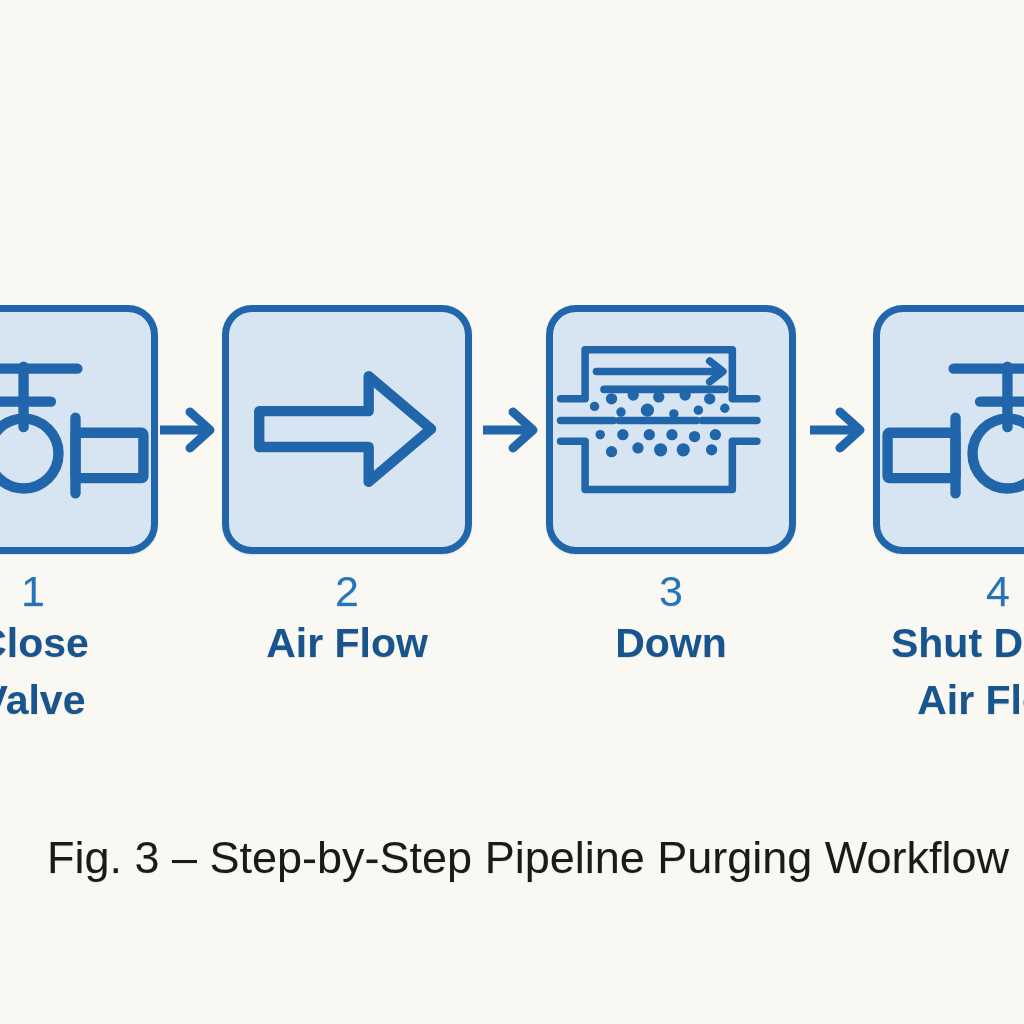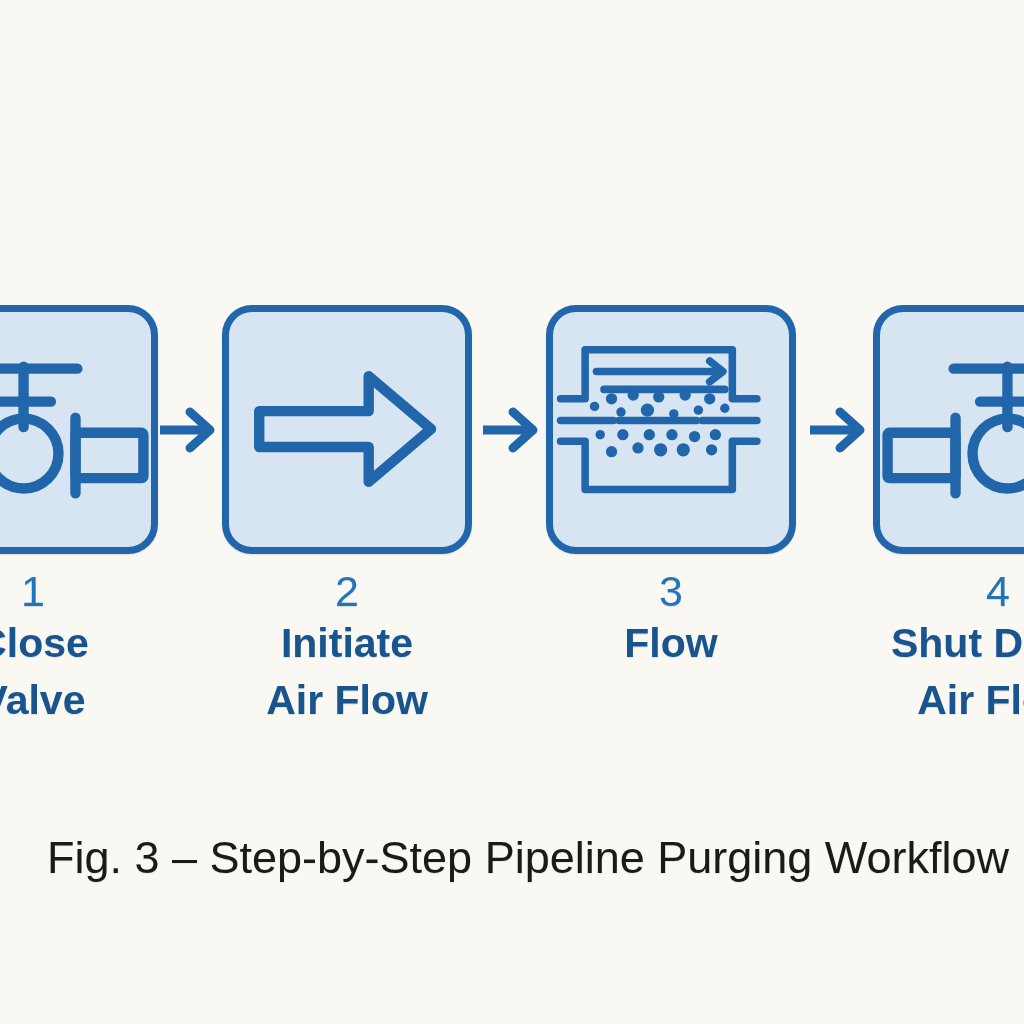--- a/index.html
+++ b/index.html
@@ -140,21 +140,20 @@
     </div>
 
     <div class="step" style="left:222px;">
       <div class="card">
         <svg viewBox="0 0 250 249">
           <path d="M 32 105 L 148 105 L 148 68 L 214 124 L 148 180 L 148 143 L 32 143 Z" fill="none" stroke="#2166ab" stroke-width="11" stroke-linecap="round" stroke-linejoin="round"></path>
         </svg>
       </div>
       <div class="labels">
         <div class="step-num">2</div>
-        <div class="step-title">Initiate</div>
         <div class="step-title">Air Flow</div>
       </div>
     </div>
 
     <div class="connector" style="left:483px;">
       <svg viewBox="0 0 62 50">
         <g fill="none" stroke="#2166ab" stroke-width="9" stroke-linecap="round" stroke-linejoin="round">
           <line x1="0" y1="25" x2="44" y2="25"></line>
           <polyline points="30,7 50,25 30,43"></polyline>
         </g>
@@ -199,21 +198,21 @@
             <circle cx="62" cy="148" r="6"></circle>
             <circle cx="90" cy="144" r="6"></circle>
             <circle cx="114" cy="146" r="7"></circle>
             <circle cx="138" cy="146" r="7"></circle>
             <circle cx="168" cy="146" r="6"></circle>
           </g>
         </svg>
       </div>
       <div class="labels">
         <div class="step-num">3</div>
-        <div class="step-title">Flow</div>
+        <div class="step-title">Down</div>
       </div>
     </div>
 
     <div class="connector" style="left:810px;">
       <svg viewBox="0 0 62 50">
         <g fill="none" stroke="#2166ab" stroke-width="9" stroke-linecap="round" stroke-linejoin="round">
           <line x1="0" y1="25" x2="44" y2="25"></line>
           <polyline points="30,7 50,25 30,43"></polyline>
         </g>
       </svg>

